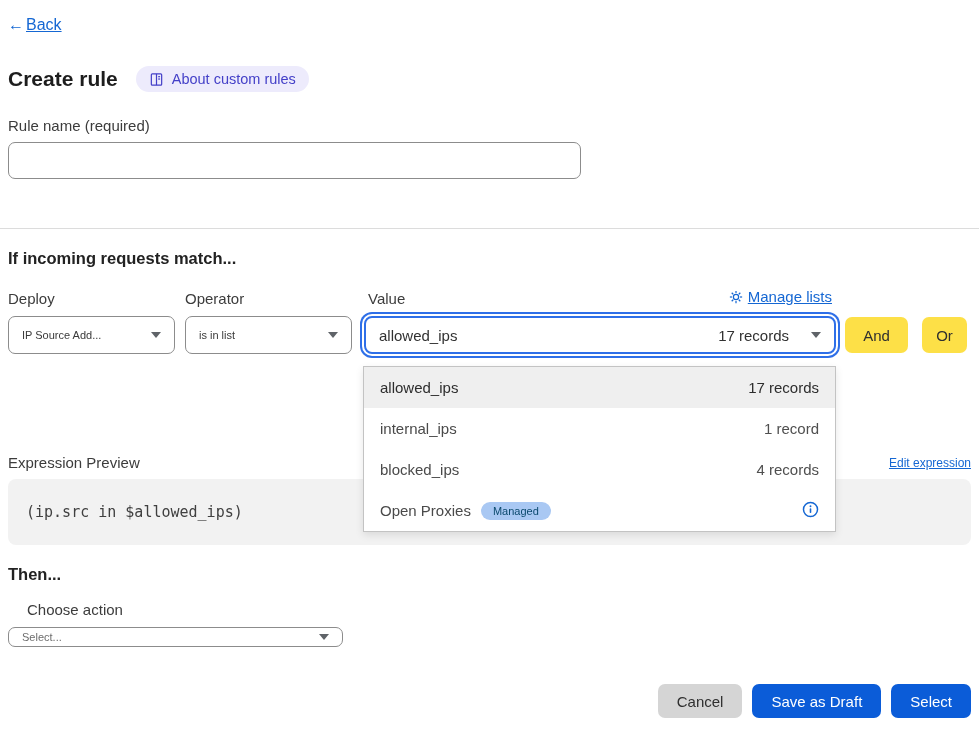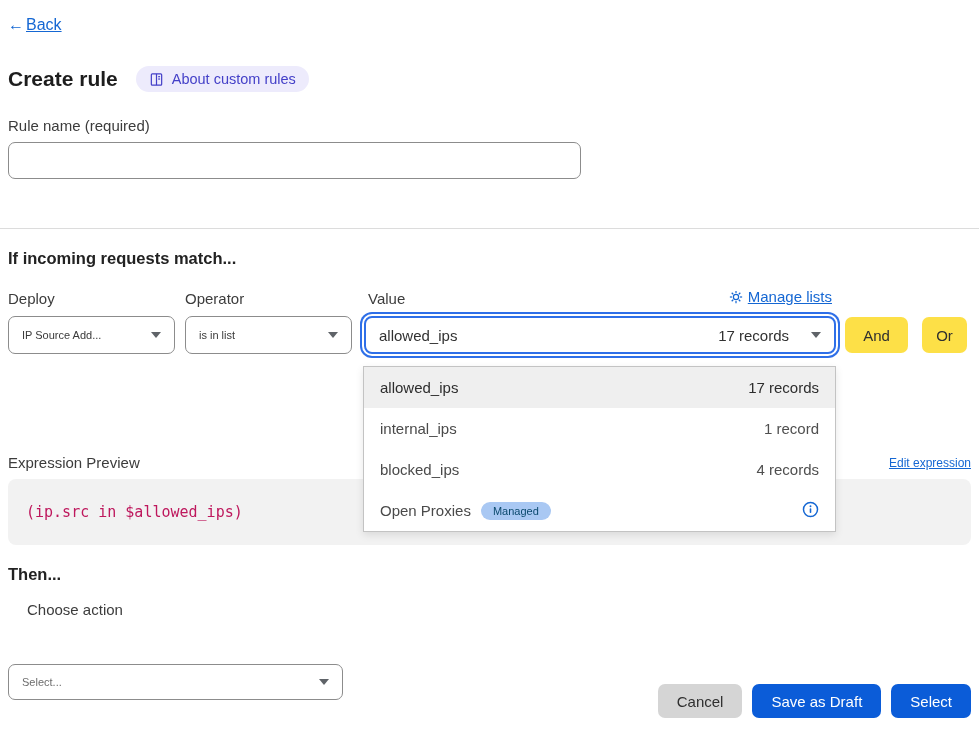--- a/index.html
+++ b/index.html
@@ -100,26 +100,26 @@
   .info-icon { display:block; cursor:pointer; }
 
   
   .expr-row { position:absolute; top:454px; left:8px; width:963px; display:flex; justify-content:space-between; align-items:center; }
   .edit-expression { color:#1567d3; font-size:12px; text-decoration:underline; cursor:pointer; }
   .code-block {
     position:absolute; top:479px; left:8px; width:963px; height:66px;
     background:#f2f2f2; border-radius:8px; display:flex; align-items:center;
     padding:0 18px; z-index:1;
   }
-  .code-text { font-family:"DejaVu Sans Mono", monospace; font-size:15px; color:#be185d; }
+  .code-text { font-family:"DejaVu Sans Mono", monospace; font-size:15px; color:#404040; }
 
   
   .then-heading { position:absolute; top:565px; left:8px; }
   .action-label { position:absolute; top:601px; left:8px;margin-left:19px; }
-  .sel-action { position:absolute; top:664px; left:8px; width:335px; height:36px;justify-content:space-between; }
+  .sel-action { position:absolute; top:627px; left:8px; width:335px; height:20px;justify-content:space-between; }
   .sel-action .placeholder { color:#6d6d6d; }
 
   
   .footer { position:absolute; top:684px; right:8px; display:flex; gap:10px; }
   .btn { height:34px; border:none; border-radius:7px; font-size:15px; cursor:pointer; font-family:"Liberation Sans", sans-serif; padding:0 19px; }
   .btn-cancel { background:#d5d5d5; color:#2f2f2f; }
   .btn-primary { background:#0b5cd8; color:#fff; }
 </style>
 </head>
 <body>

